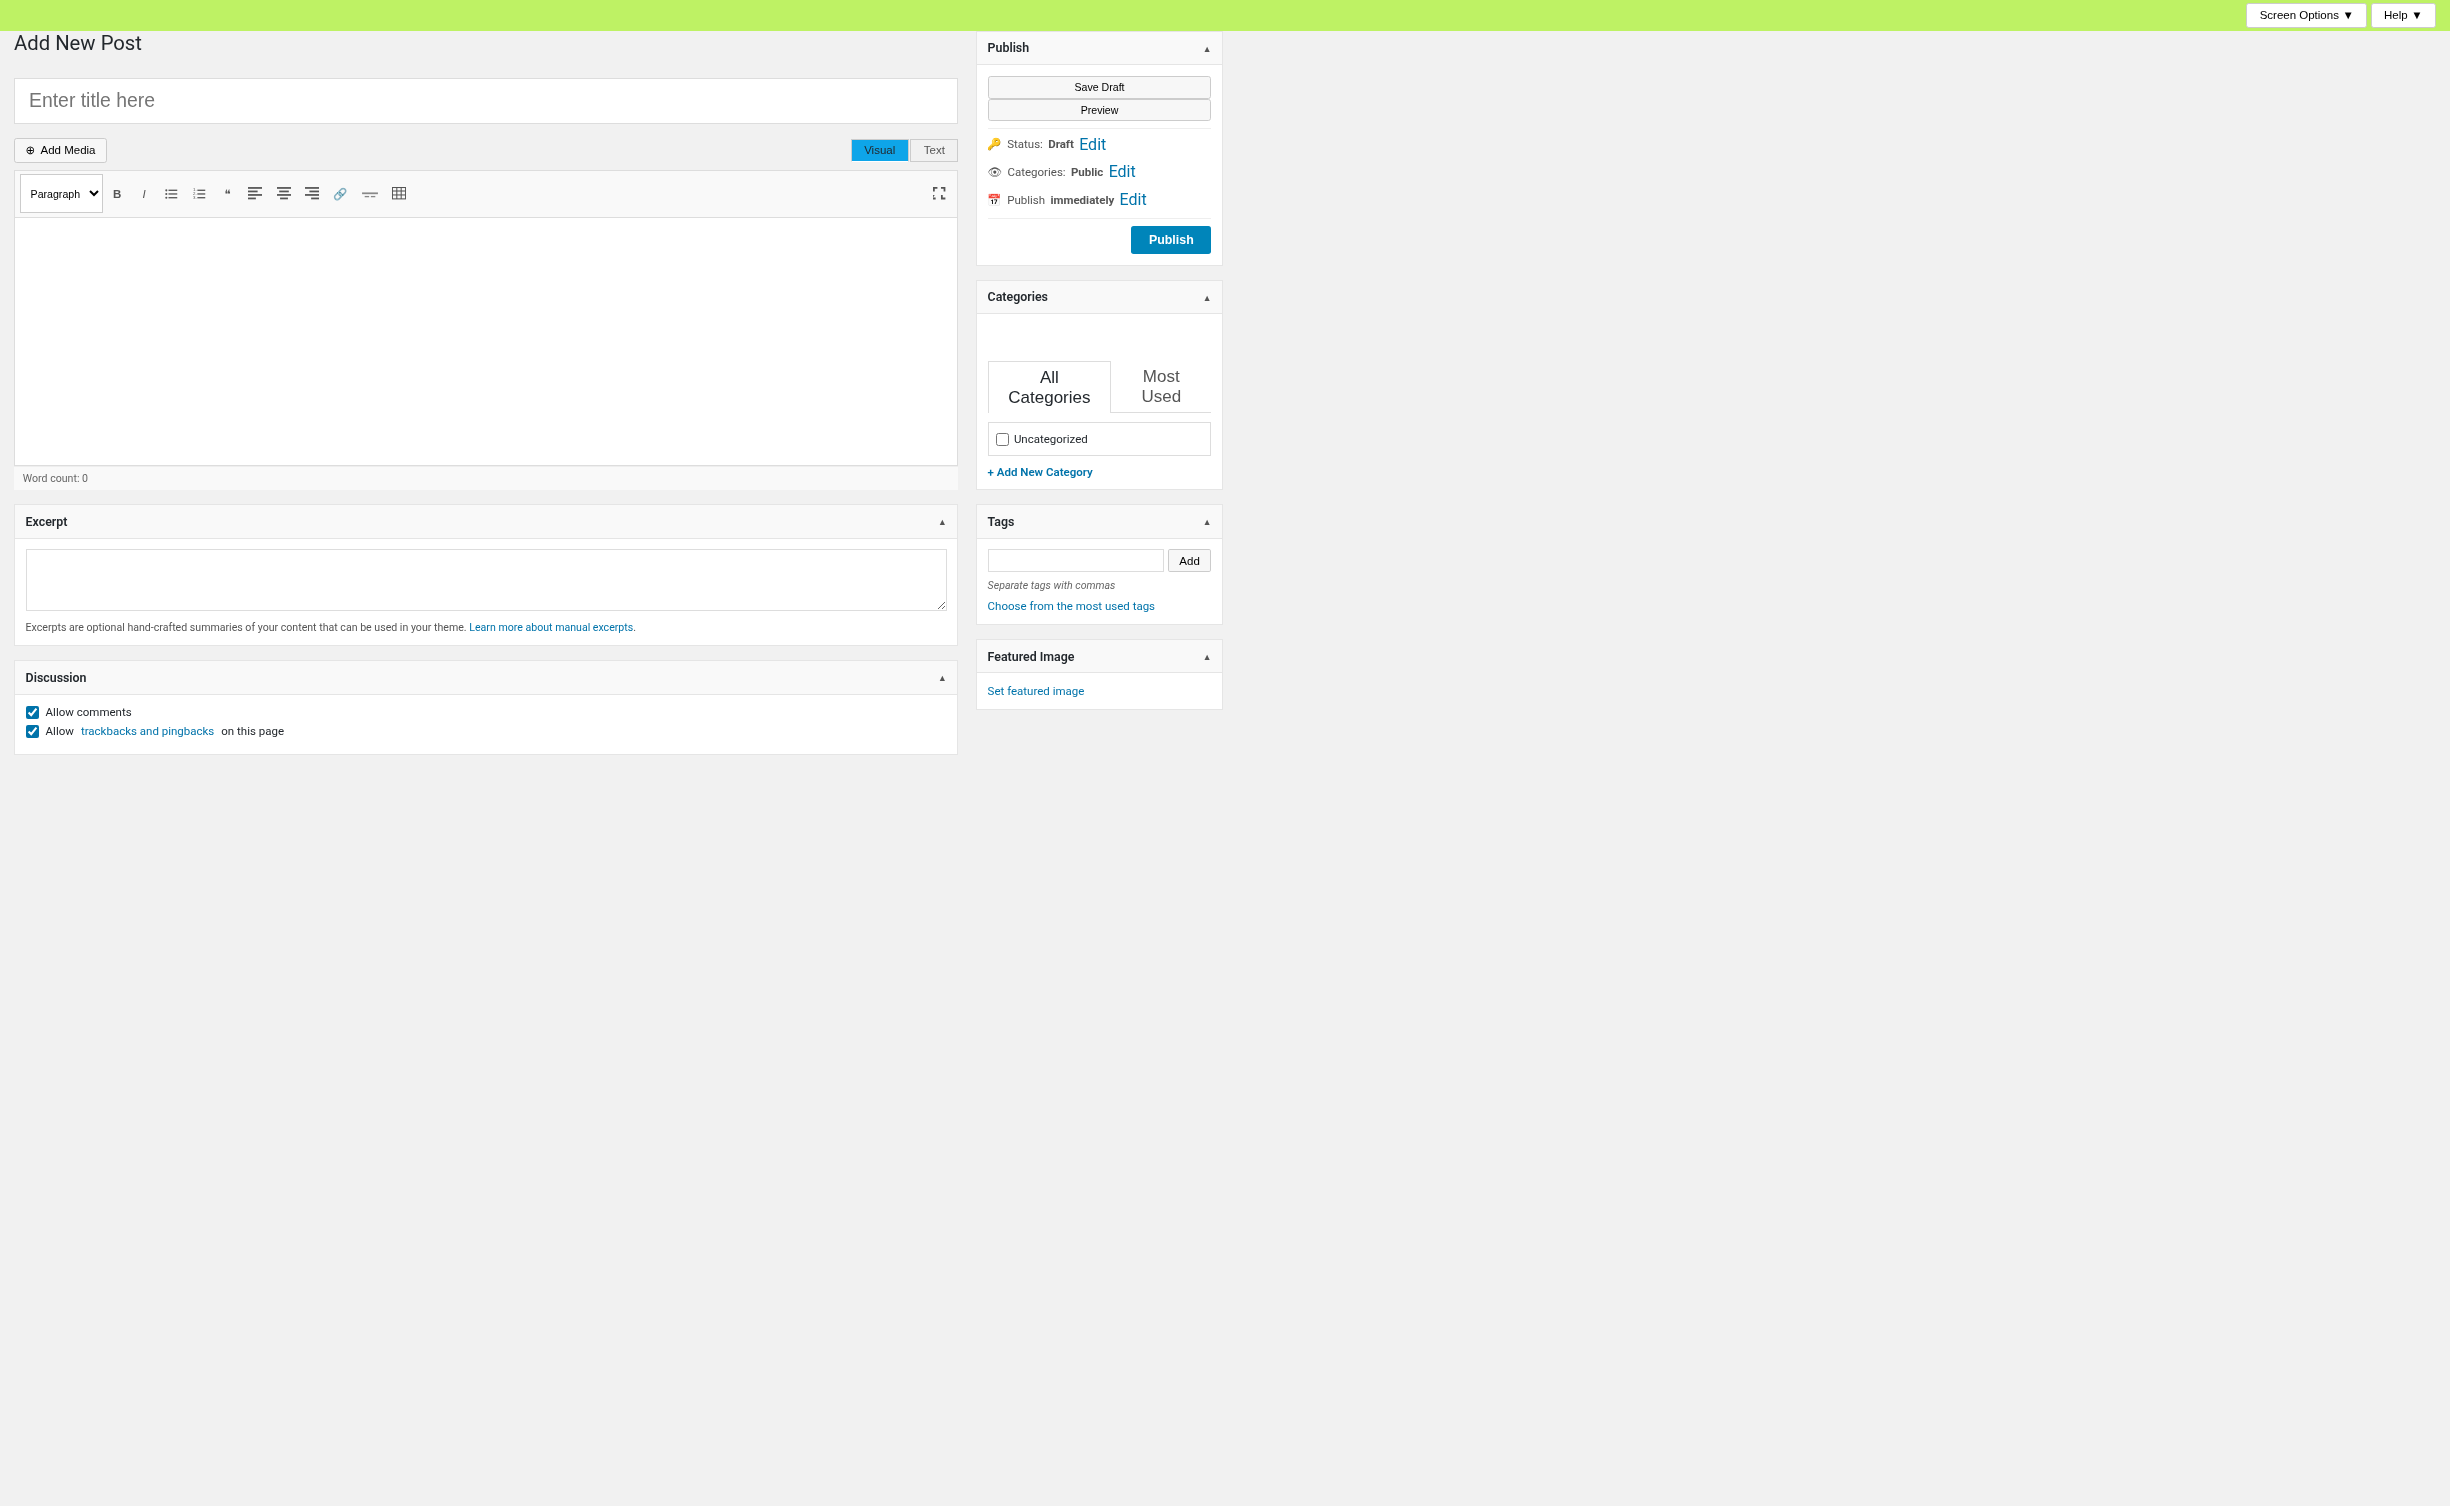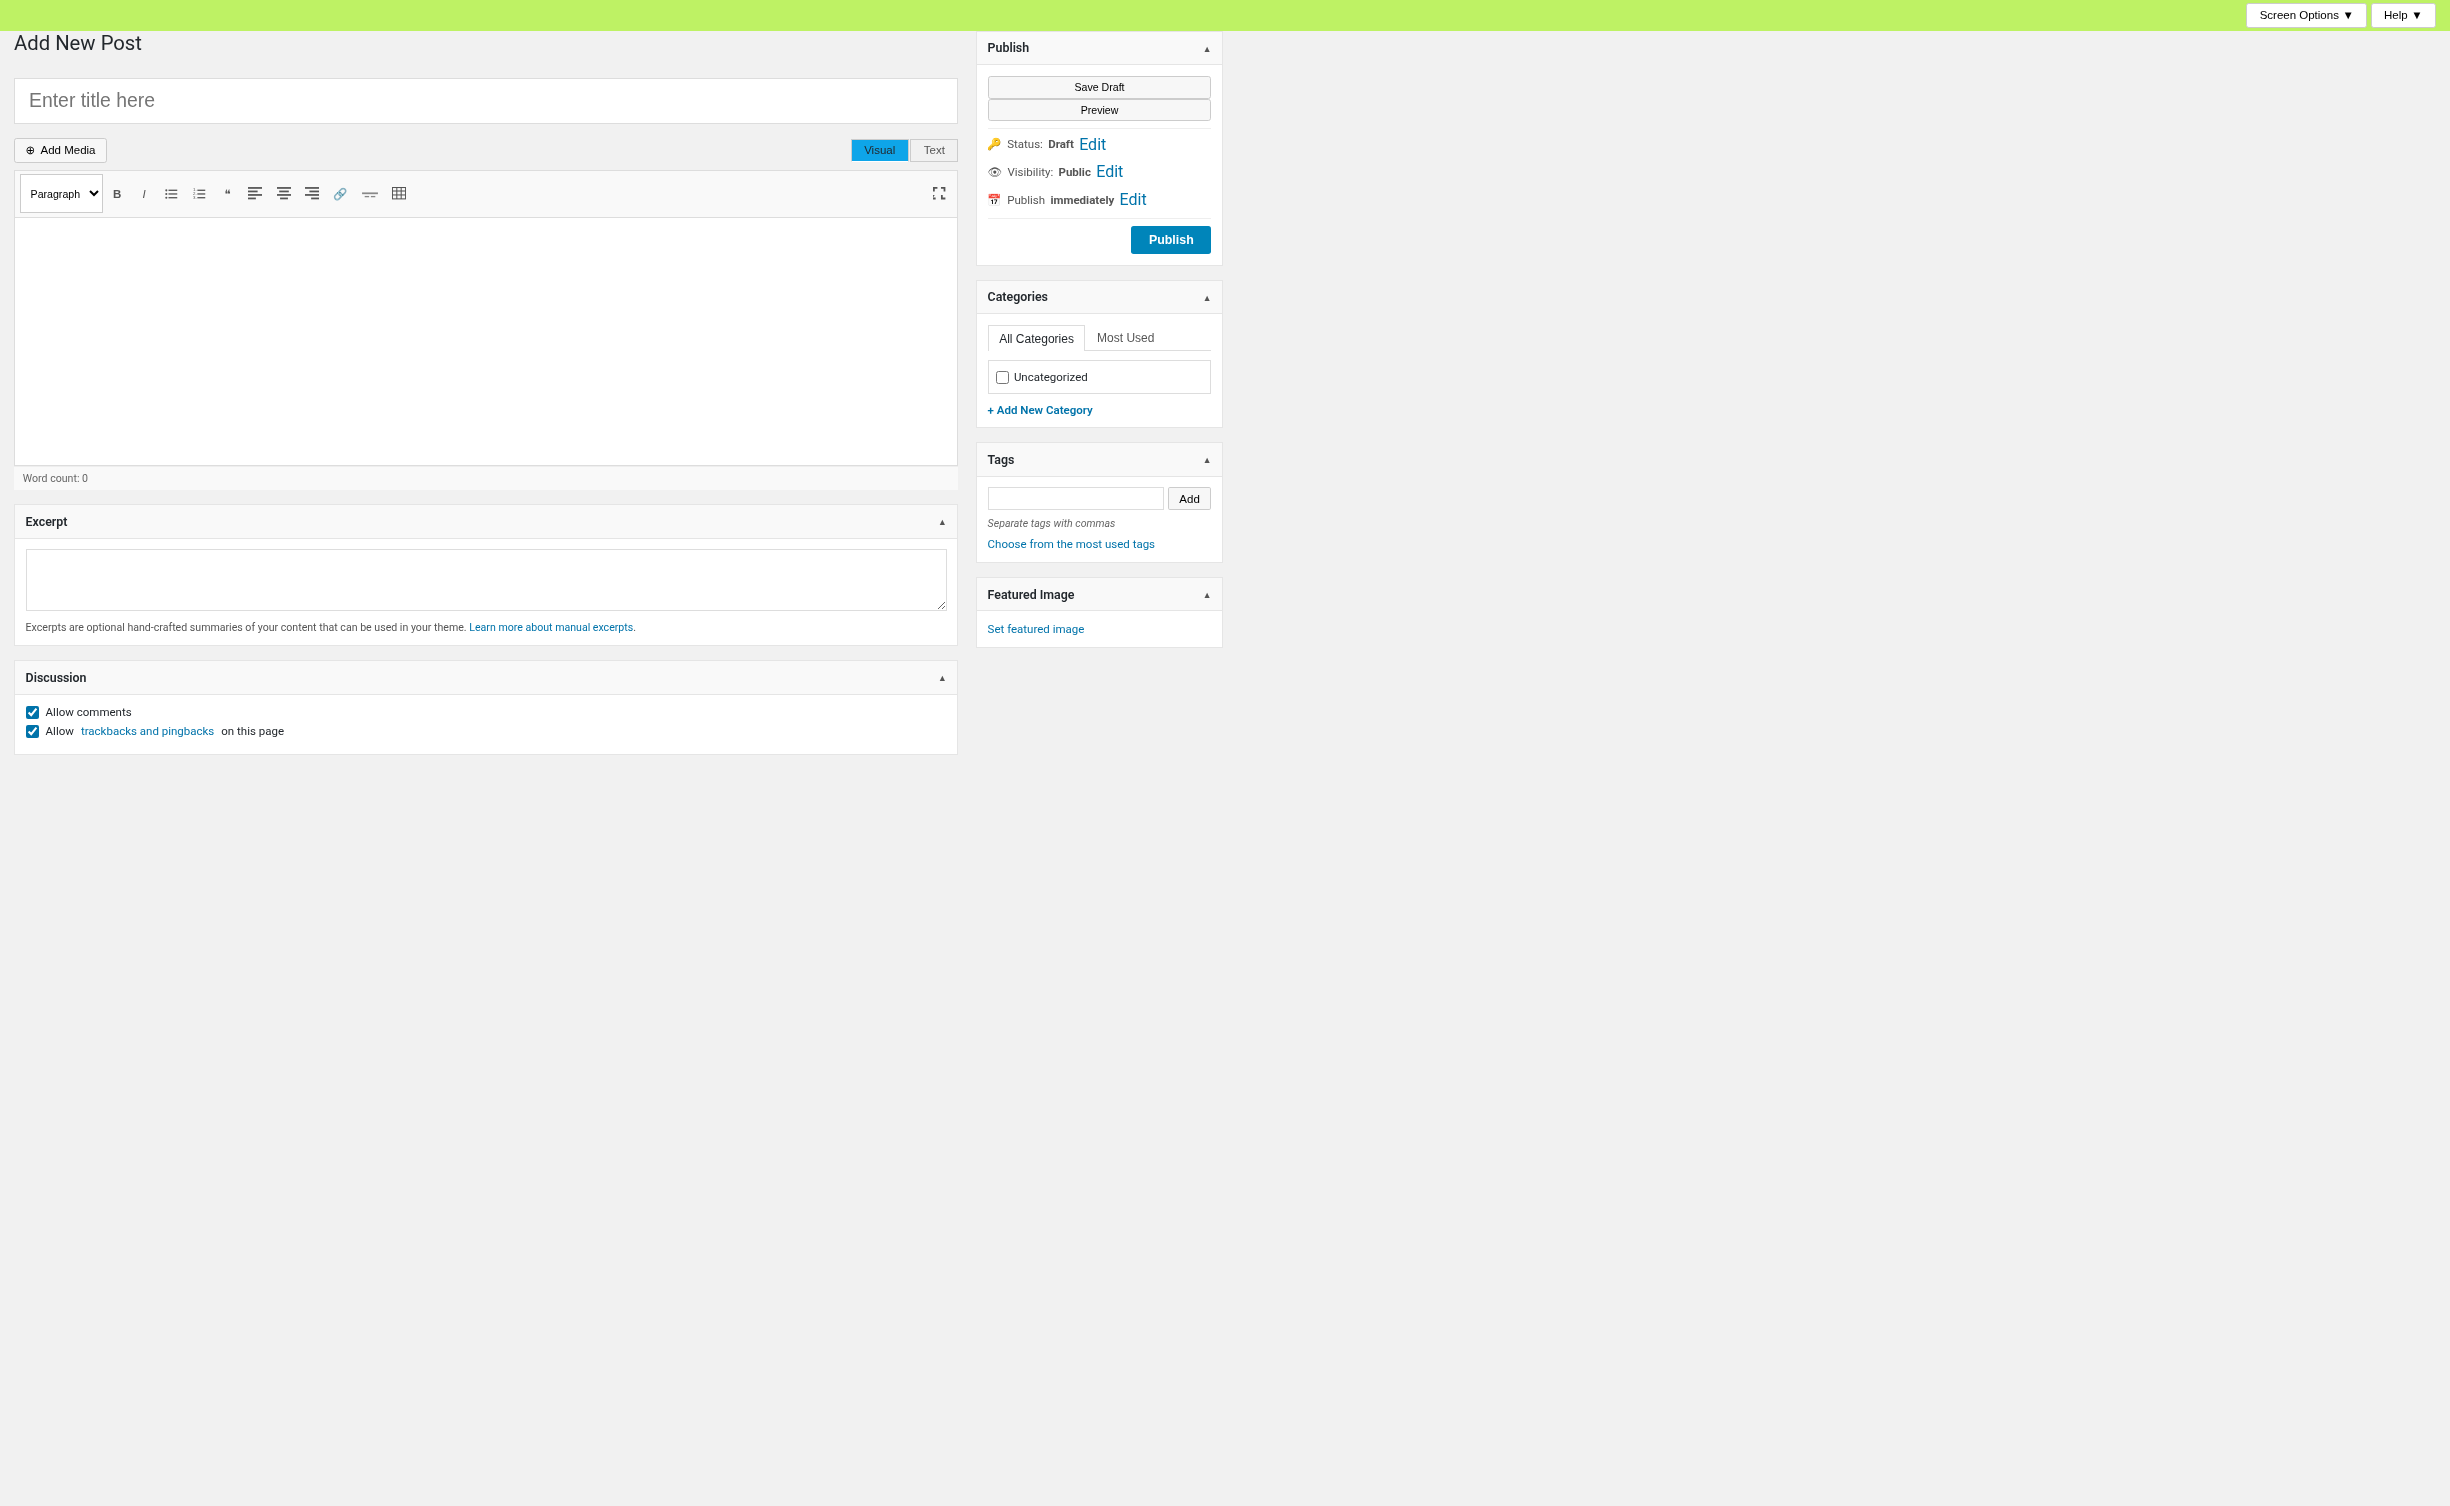--- a/index.html
+++ b/index.html
@@ -250,26 +250,27 @@
     .publish-btn-row { overflow: hidden; margin-top: 7px; }
     
     .cat-tabs {
       display: flex;
       gap: 0;
       margin-bottom: 8.8px;
       border-bottom: 0.9px solid #ddd;
     }
     .cat-tab {
       padding: 5.3px 10.6px;
-      font-size: 12px;
+      font-size: 17px;
       cursor: pointer;
       color: #555;
       border: 0.9px solid transparent;
       border-bottom: none;
       background: transparent;
+      margin-top: 36px;
     }
     .cat-tab.active {
       color: #23282d;
       background: #fff;
       border-color: #ddd;
       margin-bottom: -0.9px;
     }
     .cat-list {
       border: 0.9px solid #ddd;
       padding: 7px;
@@ -498,21 +499,21 @@
         </div>
         <hr>
         <div class="publish-meta-row">
           <span>🔑</span>
           <span>Status:</span>
           <strong>Draft</strong>
           <a href="#">Edit</a>
         </div>
         <div class="publish-meta-row">
           <span>👁</span>
-          <span>Visibility:</span>
+          <span>Categories:</span>
           <strong>Public</strong>
           <a href="#">Edit</a>
         </div>
         <div class="publish-meta-row">
           <span>📅</span>
           <span>Publish</span>
           <strong>immediately</strong>
           <a href="#">Edit</a>
         </div>
         <hr>

